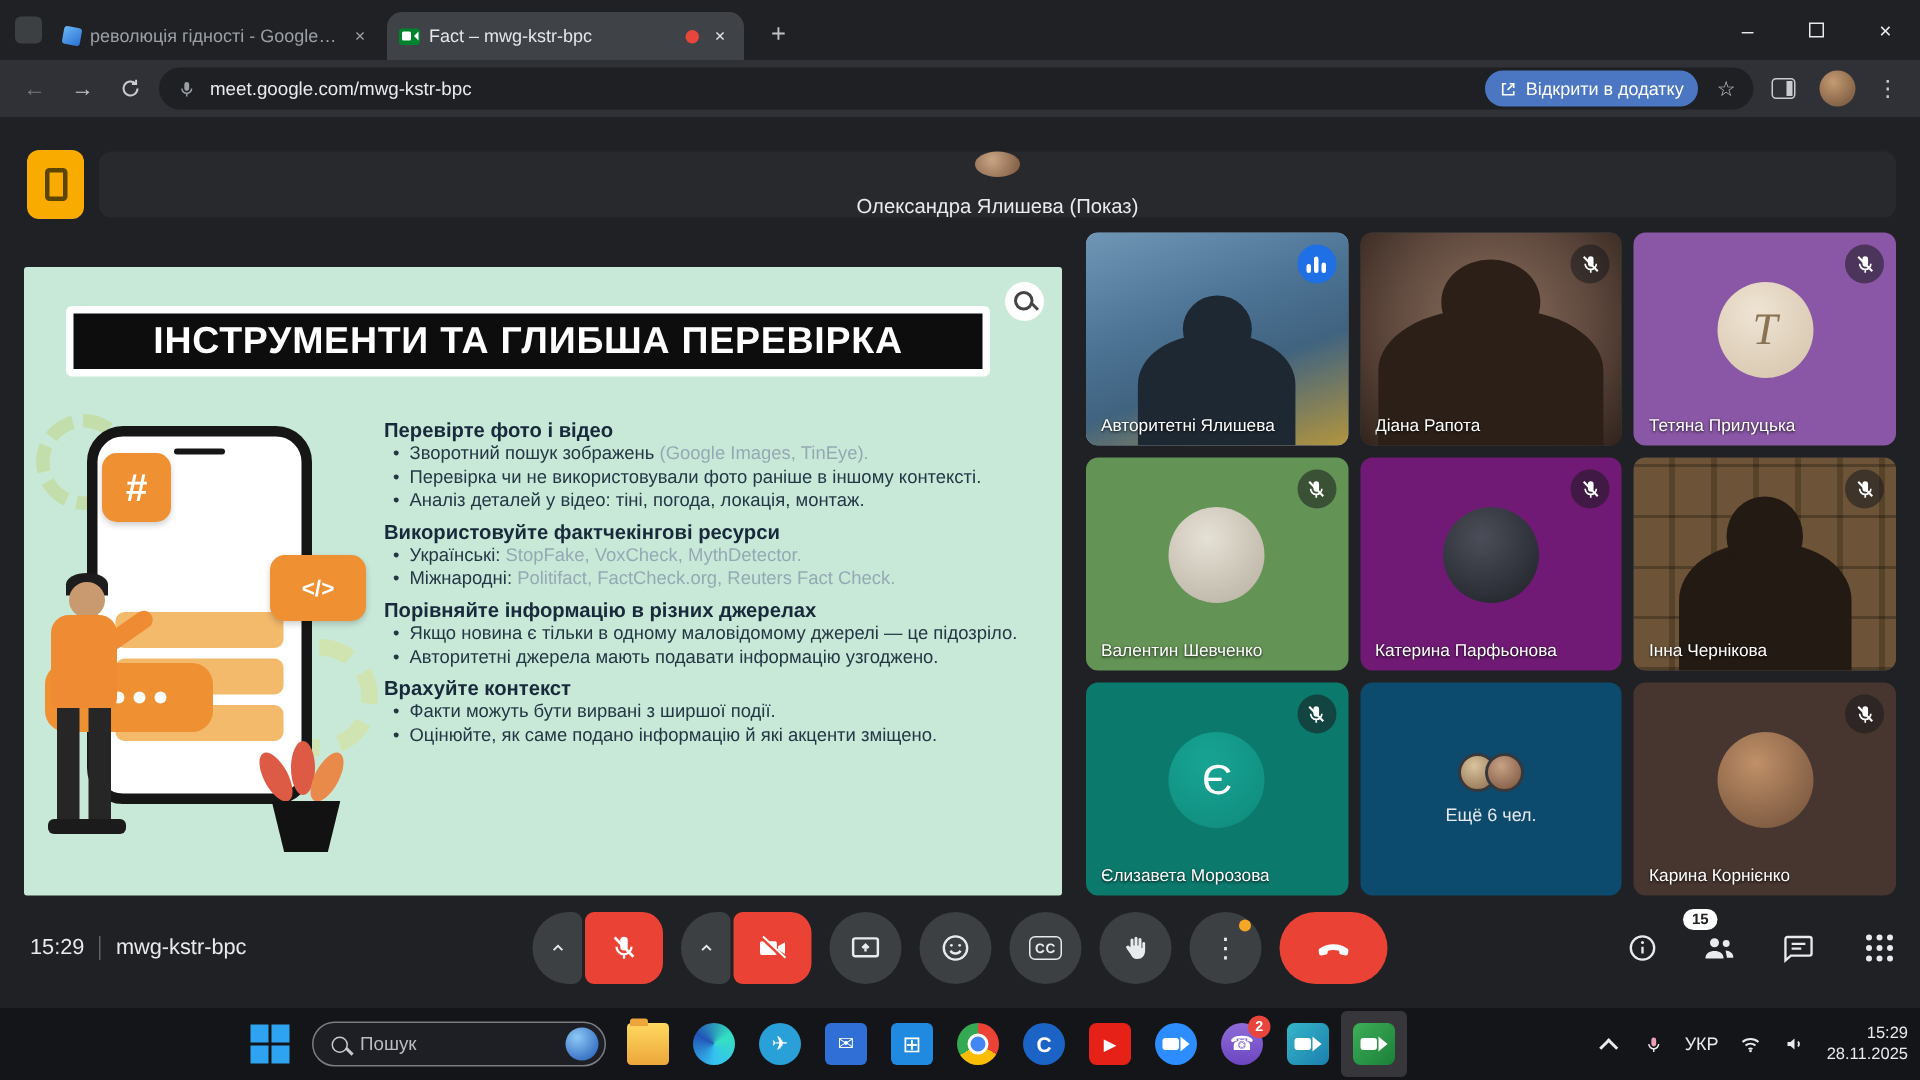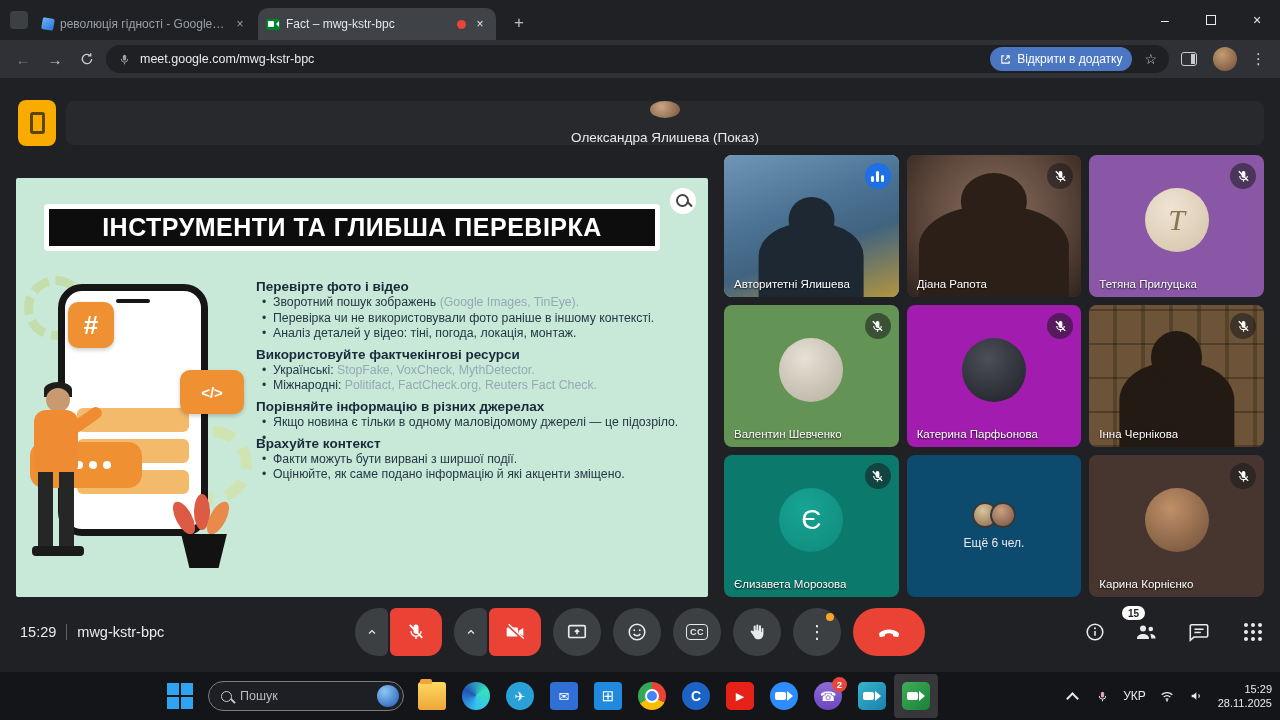--- a/index.html
+++ b/index.html
@@ -258,21 +258,21 @@
       <div class="slidebody">
           <div class="sec-h">Перевірте фото і відео</div>
           <div class="bullet"><span class="dot">•</span><span>Зворотний пошук зображень </span><span class="muted">(Google Images, TinEye).</span></div>
           <div class="bullet"><span class="dot">•</span><span>Перевірка чи не використовували фото раніше в іншому контексті.</span></div>
           <div class="bullet"><span class="dot">•</span><span>Аналіз деталей у відео: тіні, погода, локація, монтаж.</span></div>
           <div class="sec-h">Використовуйте фактчекінгові ресурси</div>
           <div class="bullet"><span class="dot">•</span><span>Українські: </span><span class="muted">StopFake, VoxCheck, MythDetector.</span></div>
           <div class="bullet"><span class="dot">•</span><span>Міжнародні: </span><span class="muted">Politifact, FactCheck.org, Reuters Fact Check.</span></div>
           <div class="sec-h">Порівняйте інформацію в різних джерелах</div>
           <div class="bullet"><span class="dot">•</span><span>Якщо новина є тільки в одному маловідомому джерелі — це підозріло.</span></div>
-          <div class="bullet"><span class="dot">•</span></div>
+          <div class="bullet"><span class="dot">•</span><span>Авторитетні джерела мають подавати інформацію узгоджено.</span></div>
           <div class="sec-h">Врахуйте контекст</div>
           <div class="bullet"><span class="dot">•</span><span>Факти можуть бути вирвані з ширшої події.</span></div>
           <div class="bullet"><span class="dot">•</span><span>Оцінюйте, як саме подано інформацію й які акценти зміщено.</span></div>
         </div>
 
       <div class="illu">
         <div class="gear g1"></div>
         <div class="gear g2"></div>
         <div class="phone">
           <div class="notch"></div>
@@ -355,21 +355,21 @@
           <div class="tname">Валентин Шевченко</div>
           <div class="tstatus">
             <svg viewBox="0 0 24 24">
               <rect x="9" y="3" width="6" height="11" rx="3" fill="#fff"></rect>
               <path d="M6 11a6 6 0 0 0 12 0" fill="none" stroke="#fff" stroke-width="1.8"></path>
               <line x1="12" y1="17" x2="12" y2="20.5" stroke="#fff" stroke-width="1.8"></line>
               <line x1="4.5" y1="3.5" x2="19.5" y2="19" stroke="#fff" stroke-width="2.2"></line>
             </svg>
           </div>
         </div>
-        <div class="tile" style="background: #a21caf;">
+        <div class="tile" style="background: #701a75;">
           <div class="avcircle" style="background: radial-gradient(circle at 40% 32%, rgb(75, 78, 88), rgb(30, 32, 39));"></div>
           <div class="tname">Катерина Парфьонова</div>
           <div class="tstatus">
             <svg viewBox="0 0 24 24">
               <rect x="9" y="3" width="6" height="11" rx="3" fill="#fff"></rect>
               <path d="M6 11a6 6 0 0 0 12 0" fill="none" stroke="#fff" stroke-width="1.8"></path>
               <line x1="12" y1="17" x2="12" y2="20.5" stroke="#fff" stroke-width="1.8"></line>
               <line x1="4.5" y1="3.5" x2="19.5" y2="19" stroke="#fff" stroke-width="2.2"></line>
             </svg>
           </div>

